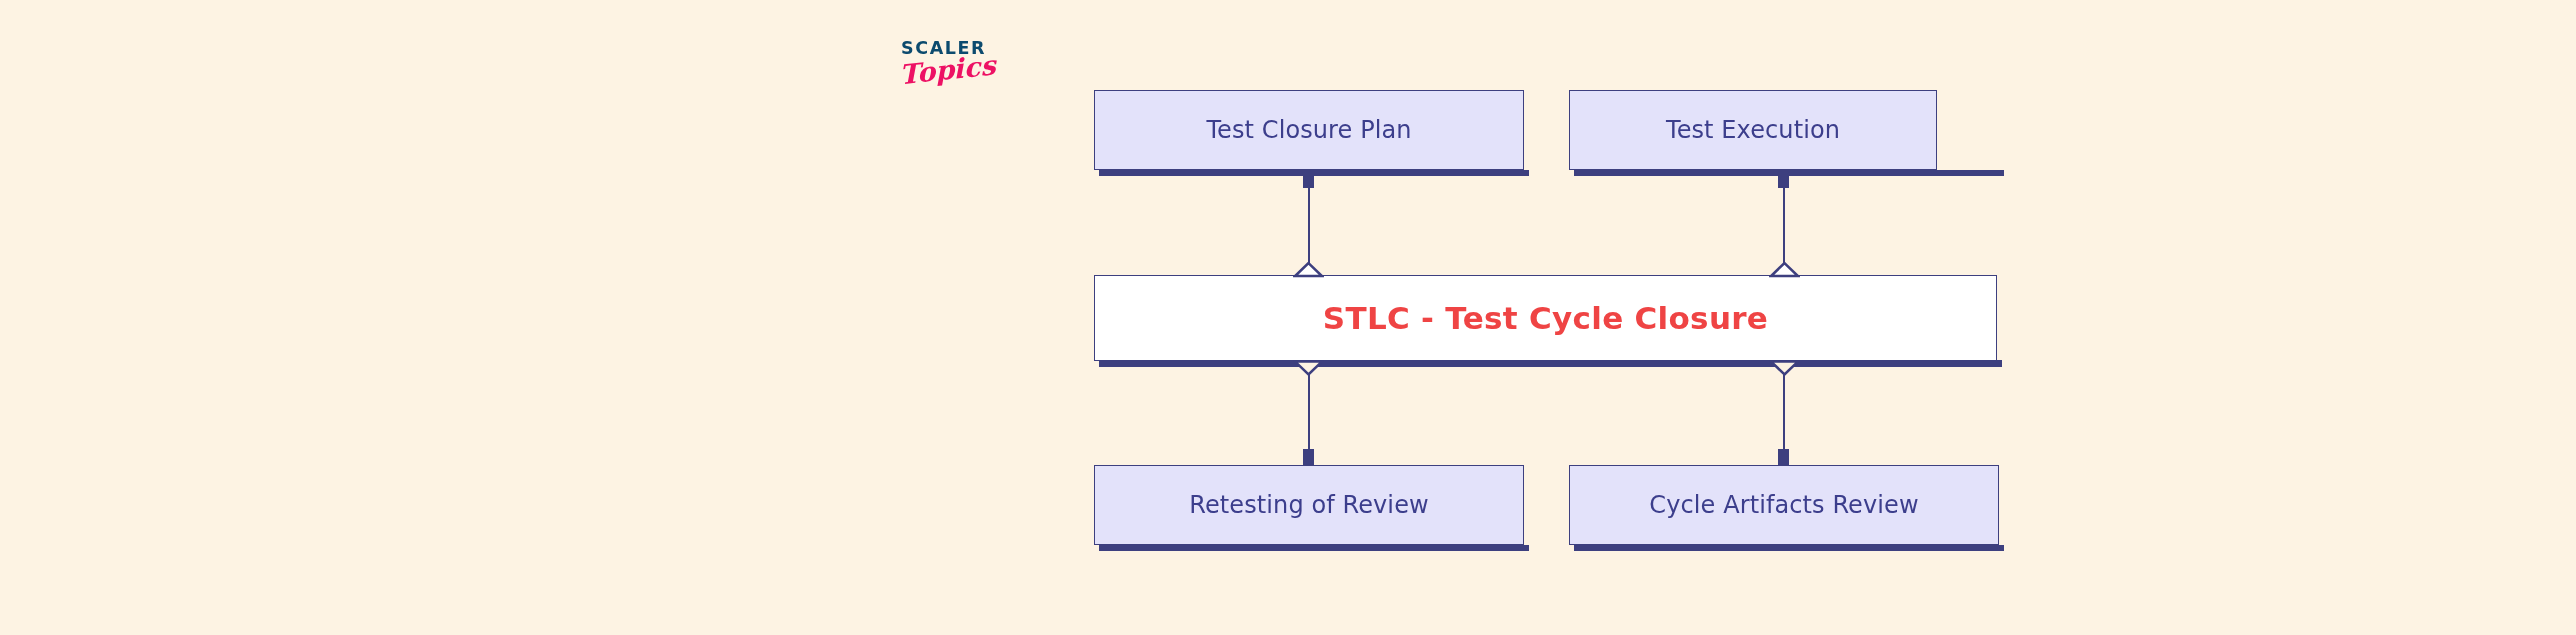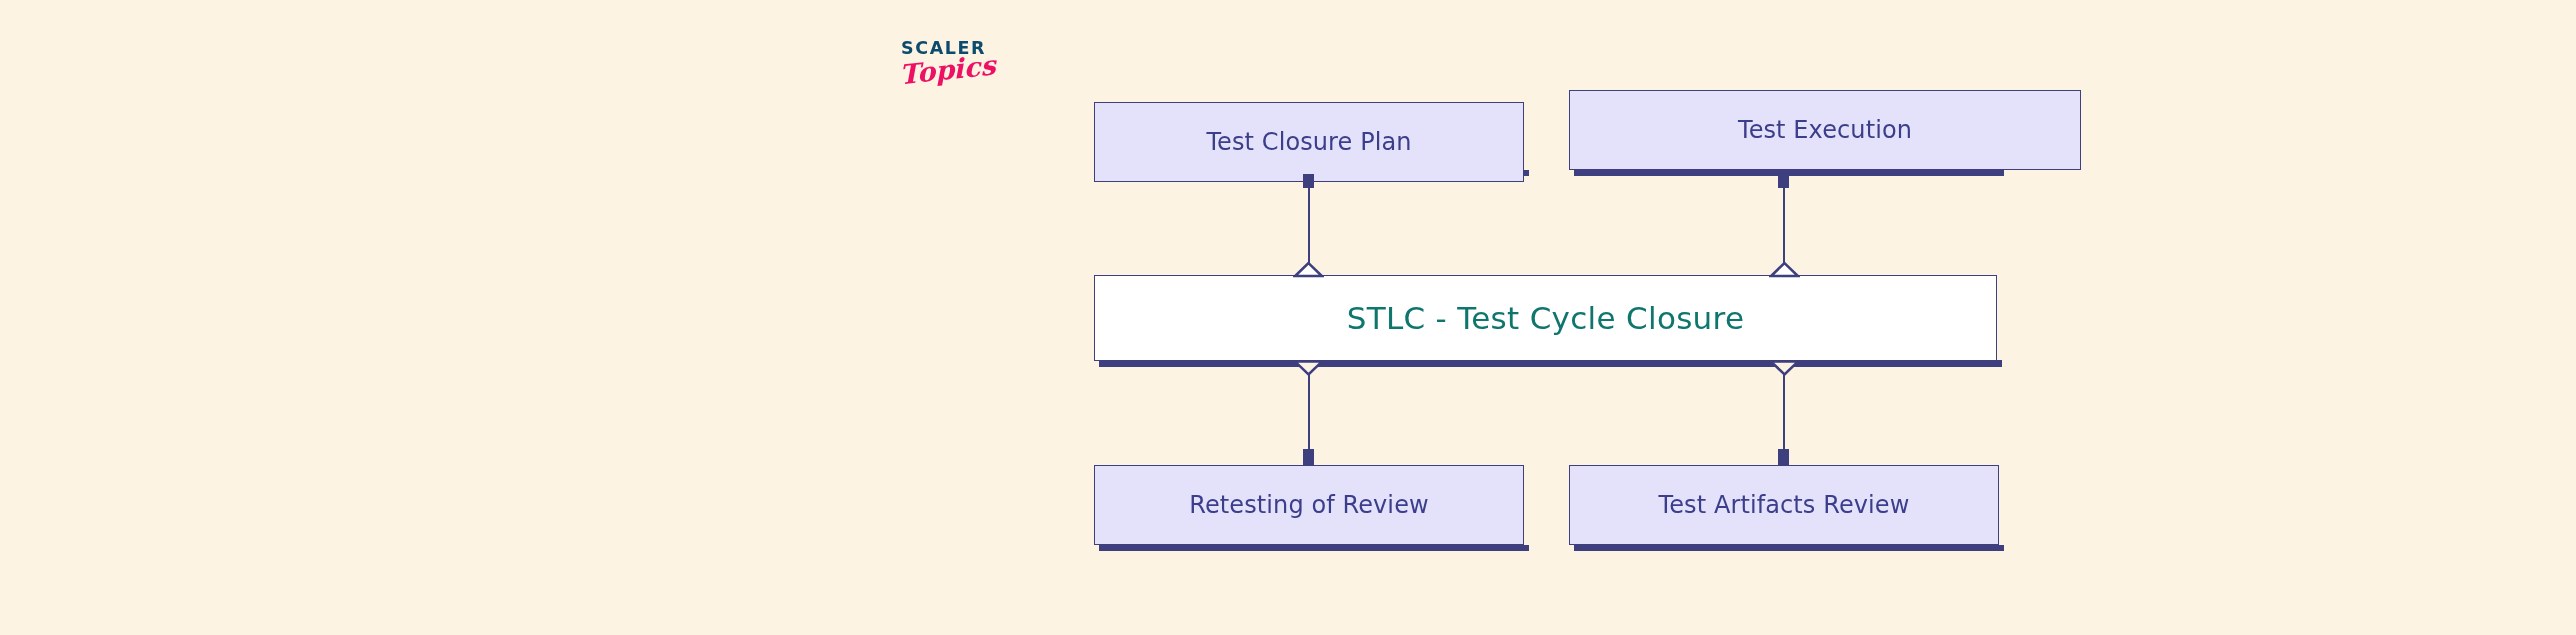--- a/index.html
+++ b/index.html
@@ -70,23 +70,23 @@
   .node-shadow {
     position: absolute;
     background: #3D3F7F;
     box-sizing: border-box;
   }
 
   .node.center {
     background: #FFFFFF;
   }
   .node.center .node-label {
-    font-weight: 400;
+    font-weight: 700;
     font-size: 31px;
-    color: #0f766e;
+    color: #ef4444;
     letter-spacing: 0.3px;
   }
 
   
   .conn-line {
     position: absolute;
     width: 1.5px;
     background: #3D3F7F;
   }
   .conn-handle {
@@ -106,42 +106,42 @@
 <body>
 
 <div id="canvas">
 
   <div class="logo">
     <div class="logo-scaler">SCALER</div>
     <div class="logo-topics">Topics</div>
   </div>
 
   <div class="node-shadow" style="left:1099px; top:170px; width:430px; height:5.7px;"></div>
-  <div class="node" style="left:1094px; top:102px; width:430px; height:80px;">
+  <div class="node" style="left:1094px; top:90px; width:430px; height:80px;">
     <span class="node-label">Test Closure Plan</span>
   </div>
 
   <div class="node-shadow" style="left:1574px; top:170px; width:430px; height:5.7px;"></div>
-  <div class="node" style="left:1569px; top:90px; width:512px; height:80px;">
+  <div class="node" style="left:1569px; top:90px; width:368px; height:80px;">
     <span class="node-label">Test Execution</span>
   </div>
 
   <div class="node-shadow" style="left:1099px; top:360px; width:903px; height:6.7px;"></div>
   <div class="node center" style="left:1094px; top:275px; width:903px; height:86px;">
     <span class="node-label">STLC - Test Cycle Closure</span>
   </div>
 
   <div class="node-shadow" style="left:1099px; top:545px; width:430px; height:5.7px;"></div>
   <div class="node" style="left:1094px; top:465px; width:430px; height:80px;">
     <span class="node-label">Retesting of Review</span>
   </div>
 
   <div class="node-shadow" style="left:1574px; top:545px; width:430px; height:5.7px;"></div>
   <div class="node" style="left:1569px; top:465px; width:430px; height:80px;">
-    <span class="node-label">Test Artifacts Review</span>
+    <span class="node-label">Cycle Artifacts Review</span>
   </div>
 
   <div class="conn-handle" style="left:1303px; top:174px; width:11.3px; height:14px;"></div>
   <div class="conn-line" style="left:1308px; top:185px; width:1.5px; height:80px;"></div>
   <div class="conn-arrow" style="left:1293px; top:261px;">
     <svg width="31" height="16.5" viewBox="0 0 60 32">
       <polygon points="30,4 56,29 4,29" fill="#FFFFFF" stroke="#3D3F7F" stroke-width="5"></polygon>
     </svg>
   </div>
 

